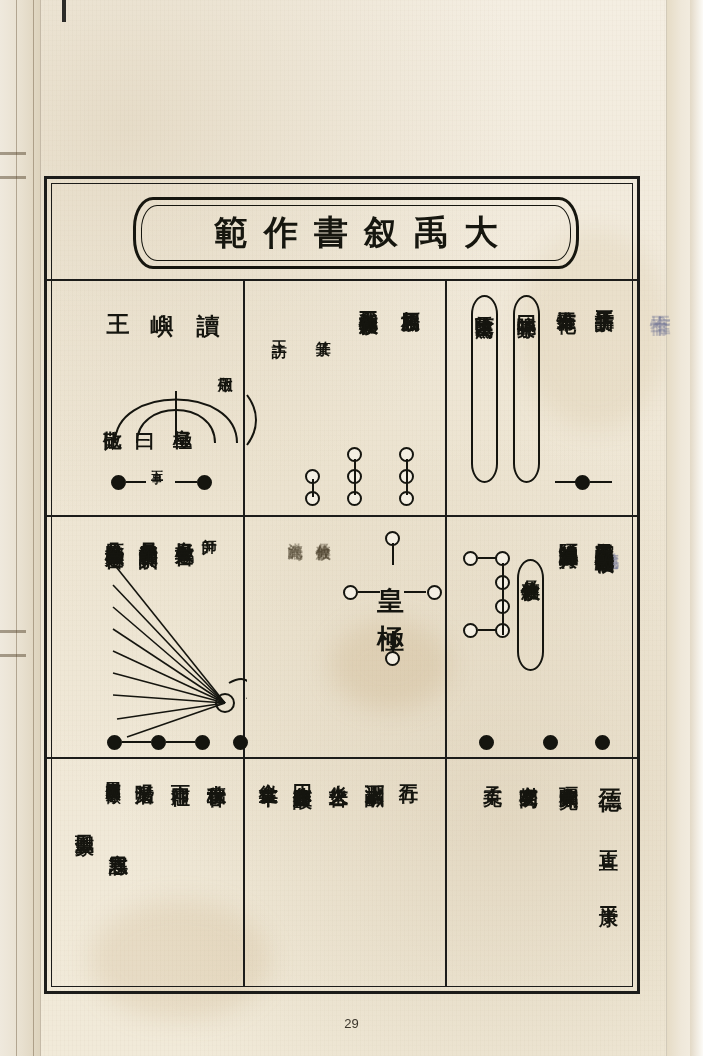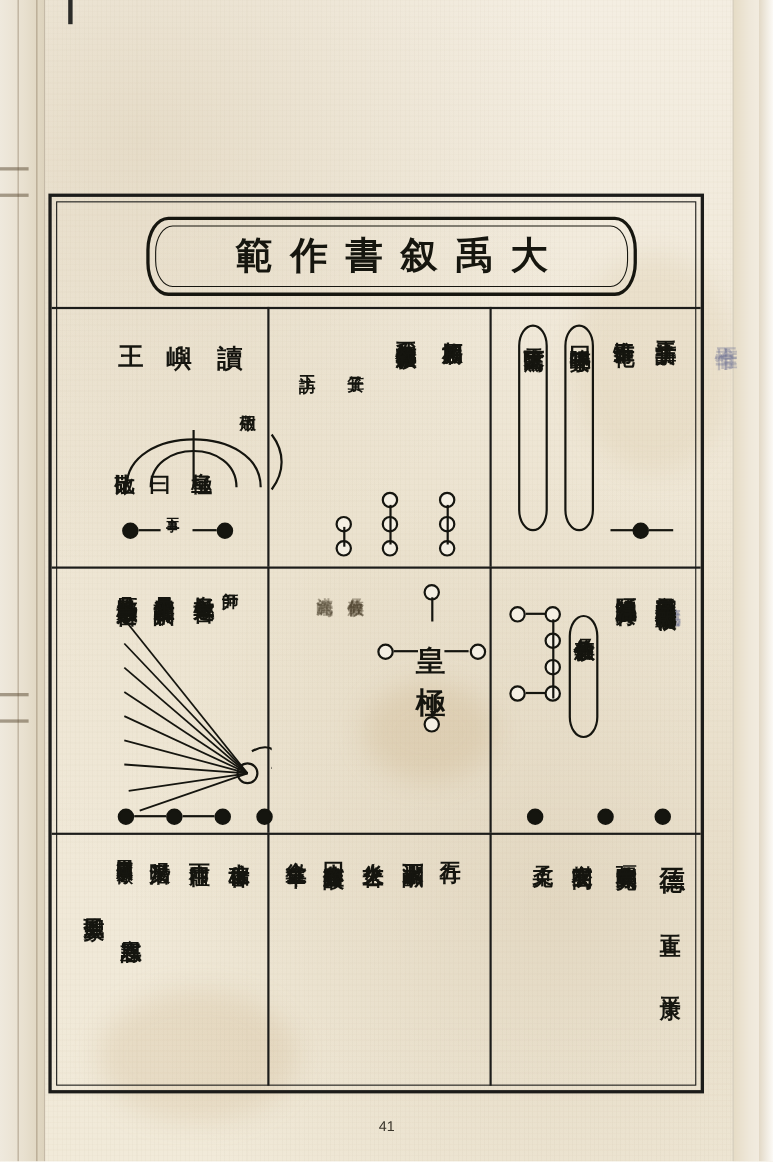--- a/index.html
+++ b/index.html
@@ -404,15 +404,15 @@
     <div class="vcol sz-md" style="left:124px; top:590px; height:180px;">雨肅往</div>
     <div class="vcol sz-md" style="left:88px; top:590px; height:190px;">暘乂潛</div>
     <div class="vcol sz-sm" style="left:58px; top:590px; height:196px;">庶徵曰燠曰寒曰休徵</div>
     <div class="vcol sz-md" style="left:28px; top:640px; height:150px;">風聖蒙</div>
     <div class="vcol sz-md" style="left:62px; top:660px; height:140px;">寒謀恩</div>
 
     <div class="node filled" style="left:186px; top:556px;"></div>
 
   </div>
 
-  <div class="folio">41</div>
+  <div class="folio">29</div>
 
 </div>
 
 </body></html>

